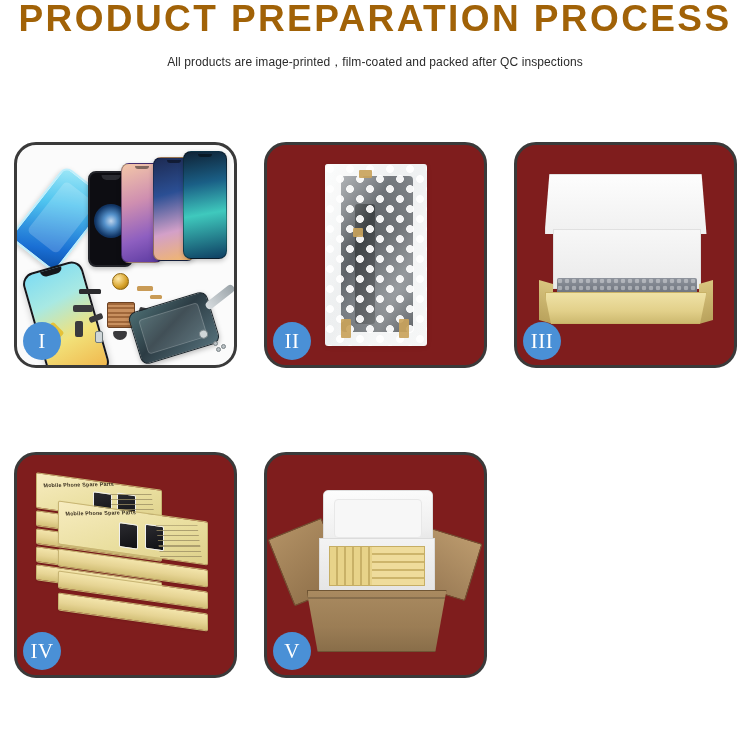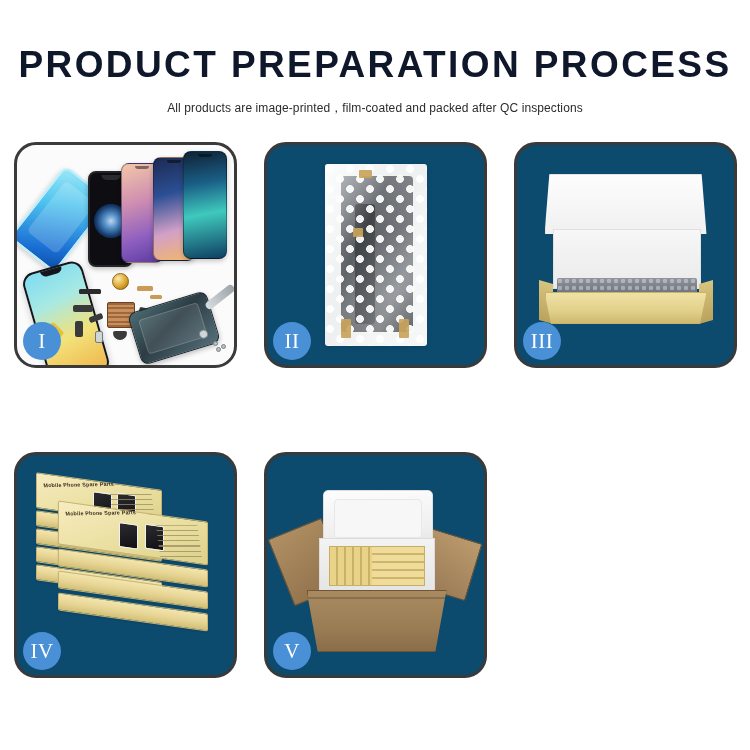--- a/index.html
+++ b/index.html
@@ -10,40 +10,40 @@
     font-family:"Liberation Sans", sans-serif;
     overflow:hidden;
   }
   #root { position:relative; width:750px; height:750px; background:#fff; }
 
   
   .header { position:absolute; left:0; top:0; width:750px; text-align:center; }
   .title {
     font-family:"Liberation Sans", sans-serif;
     font-size:37px; font-weight:700; letter-spacing:2.4px;
-    color:#0f172a; line-height:1; margin-top:46px;
+    color:#a16207; line-height:1; 
     white-space:nowrap;
   }
   .subtitle {
     font-family:"Liberation Sans", sans-serif;
     font-size:12px; font-weight:400; color:#2b2b2b;
     margin-top:17px; letter-spacing:0.1px; white-space:nowrap;
   }
 
   
   .grid { position:absolute; left:14px; top:142px; width:722px; }
   .row { display:flex; gap:27px; }
   .row + .row { margin-top:84px; }
 
   .panel {
     position:relative;
     width:223px; height:226px;
     border:3.5px solid #3a3a3a;
     border-radius:22px;
-    background:#0c4a6e;
+    background:#7f1d1d;
     overflow:hidden;
     flex:0 0 auto;
   }
   .panel .stage { position:absolute; inset:0; overflow:hidden; }
 
   .badge {
     position:absolute; left:6px; bottom:5px;
     width:38px; height:38px; border-radius:50%;
     background:#4a90d6;
     display:flex; align-items:center; justify-content:center;

